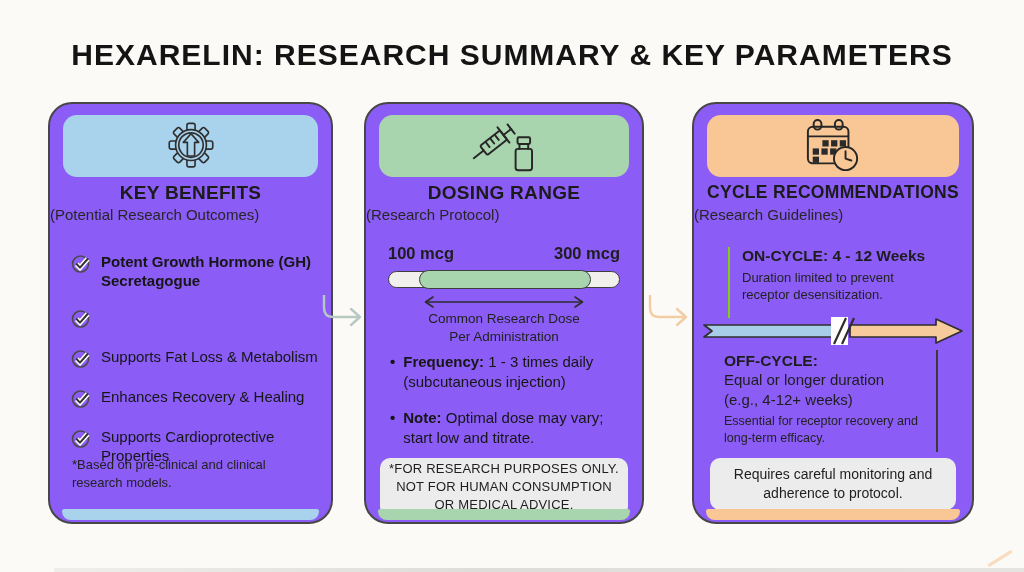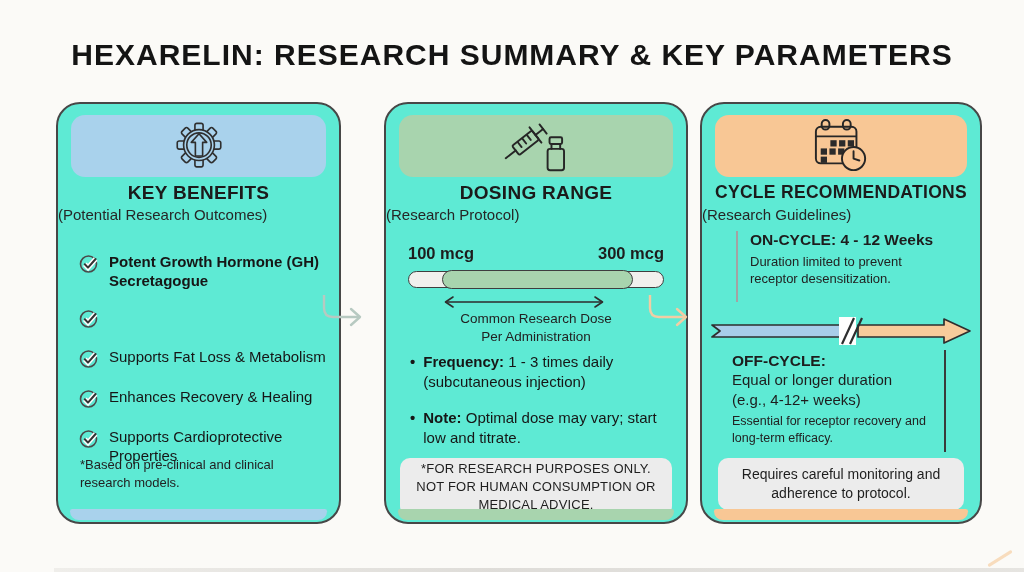--- a/index.html
+++ b/index.html
@@ -6,25 +6,25 @@
   html,body { background:#fbfaf7; }
   .stage {
     position:relative; width:1024px; height:572px; overflow:hidden;
     background:#fbfaf7; font-family:"Liberation Sans", sans-serif; color:#1d1d1d;
   }
   .main-title {
     position:absolute; top:38px; left:0; right:0; text-align:center;
     font-size:30px; font-weight:700; letter-spacing:1px; color:#141414;
   }
   .card {
-    position:absolute; top:102px; height:422px; background:#5eead4;
-    border:2px solid #474747; border-radius:24px;margin-left:8px;
+    position:absolute; top:102px; height:422px; background:#8b5cf6;
+    border:2px solid #474747; border-radius:24px;
   }
   #card-benefits { left:48px;  width:285px; }
-  #card-dosing   { left:376px; width:304px; }
+  #card-dosing   { left:364px; width:280px; }
   #card-cycle    { left:692px; width:282px; }
 
   .card-header {
     position:absolute; top:11px; left:13px; right:13px; height:62px;
     border-radius:14px; display:flex; align-items:center; justify-content:center;
   }
   .card-title {
     position:absolute; top:78px; left:0; right:0; text-align:center;
     font-size:19px; font-weight:700; letter-spacing:0.3px; color:#1b1b1b;
   }
@@ -54,21 +54,21 @@
   .bullet { display:flex; gap:8px; font-size:15px; line-height:1.3; margin-bottom:17px; color:#161616; }
   .bullet .dot { font-weight:700; }
   .bullet .b { font-weight:700; }
   .disclaimer {
     position:absolute; top:354px; left:14px; right:14px; height:58px; background:#ececec;
     border-radius:10px; display:flex; align-items:center; justify-content:center;
     text-align:center; font-size:13px; line-height:1.4; padding:4px 8px; letter-spacing:0.2px; color:#1e1e1e;
   }
 
   
-  .on-cycle { position:absolute; top:127px; left:34px; border-left:2px solid #a3a3a3; padding:0 0 14px 12px; }
+  .on-cycle { position:absolute; top:143px; left:34px; border-left:2px solid #84cc16; padding:0 0 14px 12px; }
   .on-cycle h3 { font-size:15.5px; font-weight:700; }
   .on-cycle p { margin-top:5px; font-size:13px; line-height:1.3; width:172px; color:#222; }
   .timeline { position:absolute; top:213px; left:6px; width:266px; height:28px; }
   .off-cycle { position:absolute; top:246px; right:34px; text-align:left; border-right:2px solid #3a3a3a; padding:2px 12px 6px 0; }
   .off-cycle h3 { font-size:15.5px; font-weight:700; }
   .off-cycle .l2, .off-cycle .l3 { font-size:15px; line-height:1.3; }
   .off-cycle p { margin-top:4px; font-size:12.5px; line-height:1.32; width:200px; color:#222; }
   .note-box {
     position:absolute; top:354px; left:16px; right:16px; height:52px; background:#ececec;
     border-radius:10px; display:flex; align-items:center; justify-content:center;

